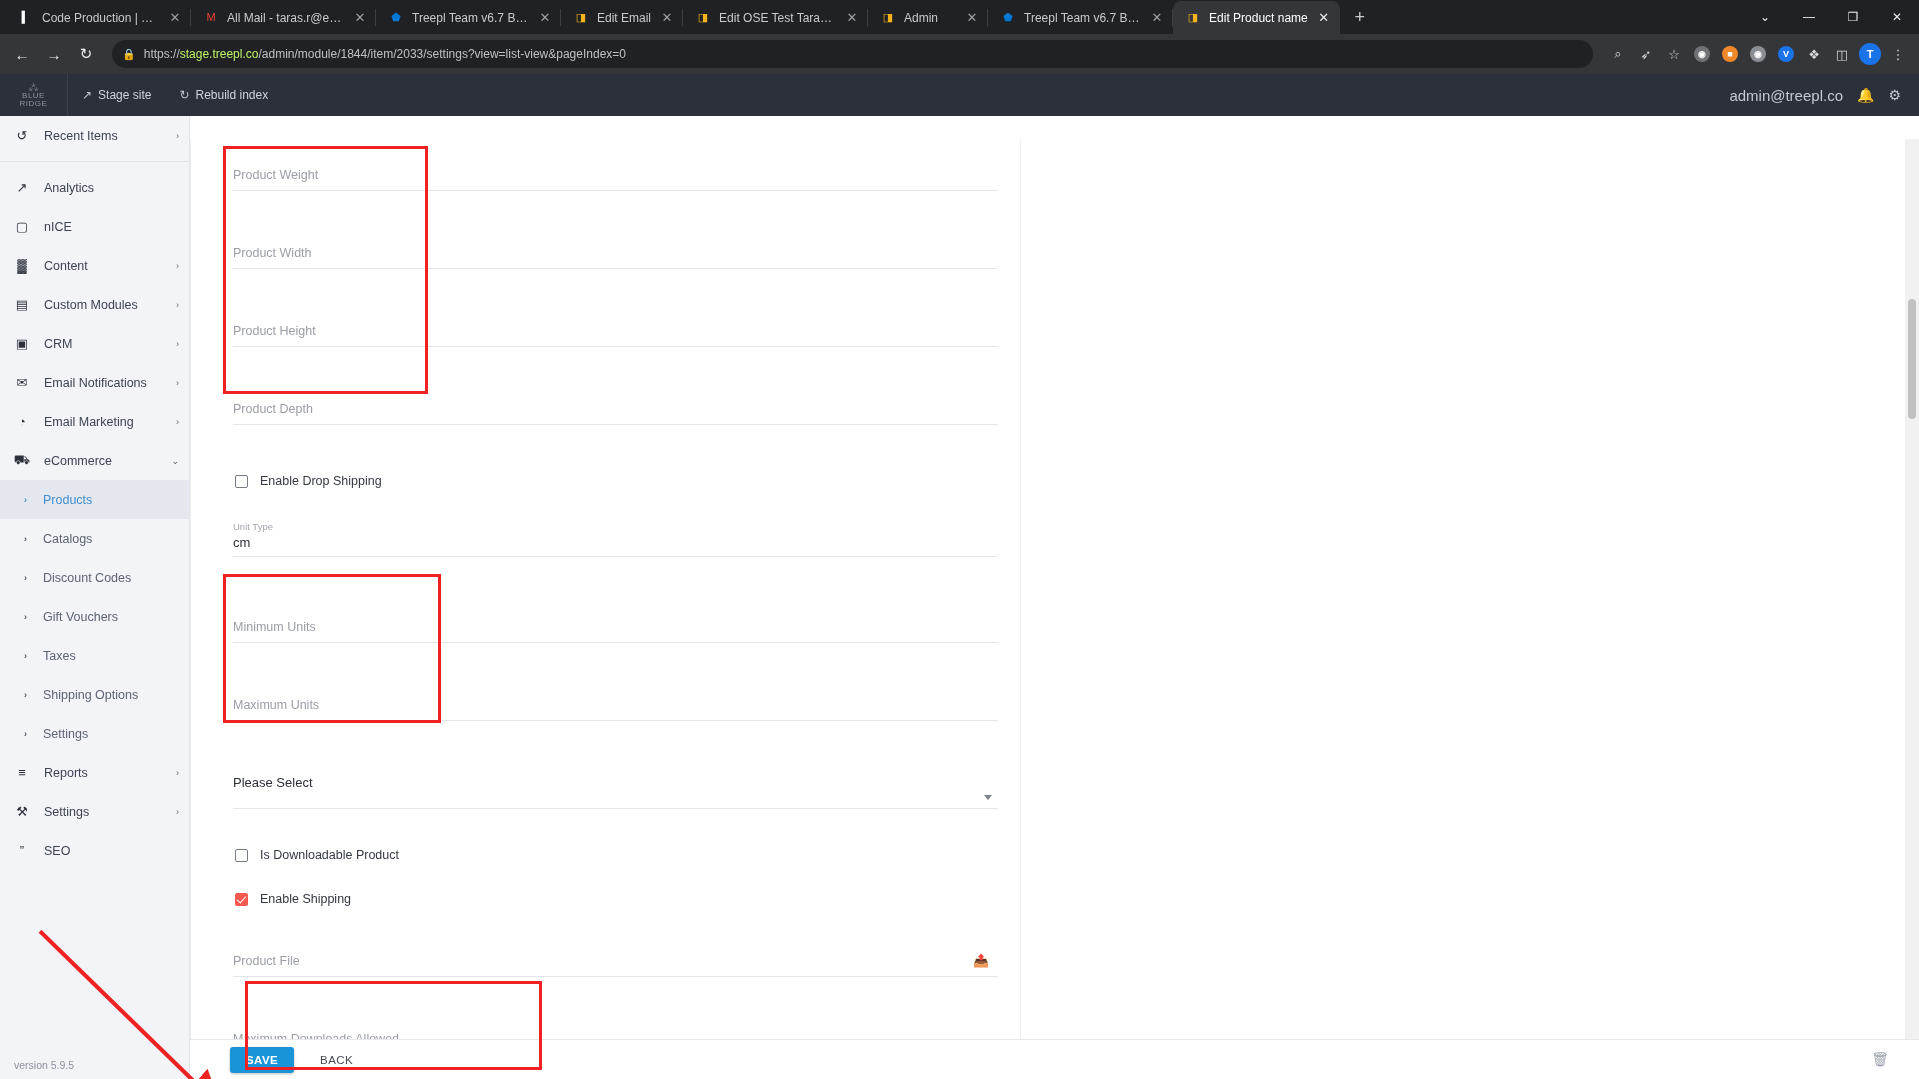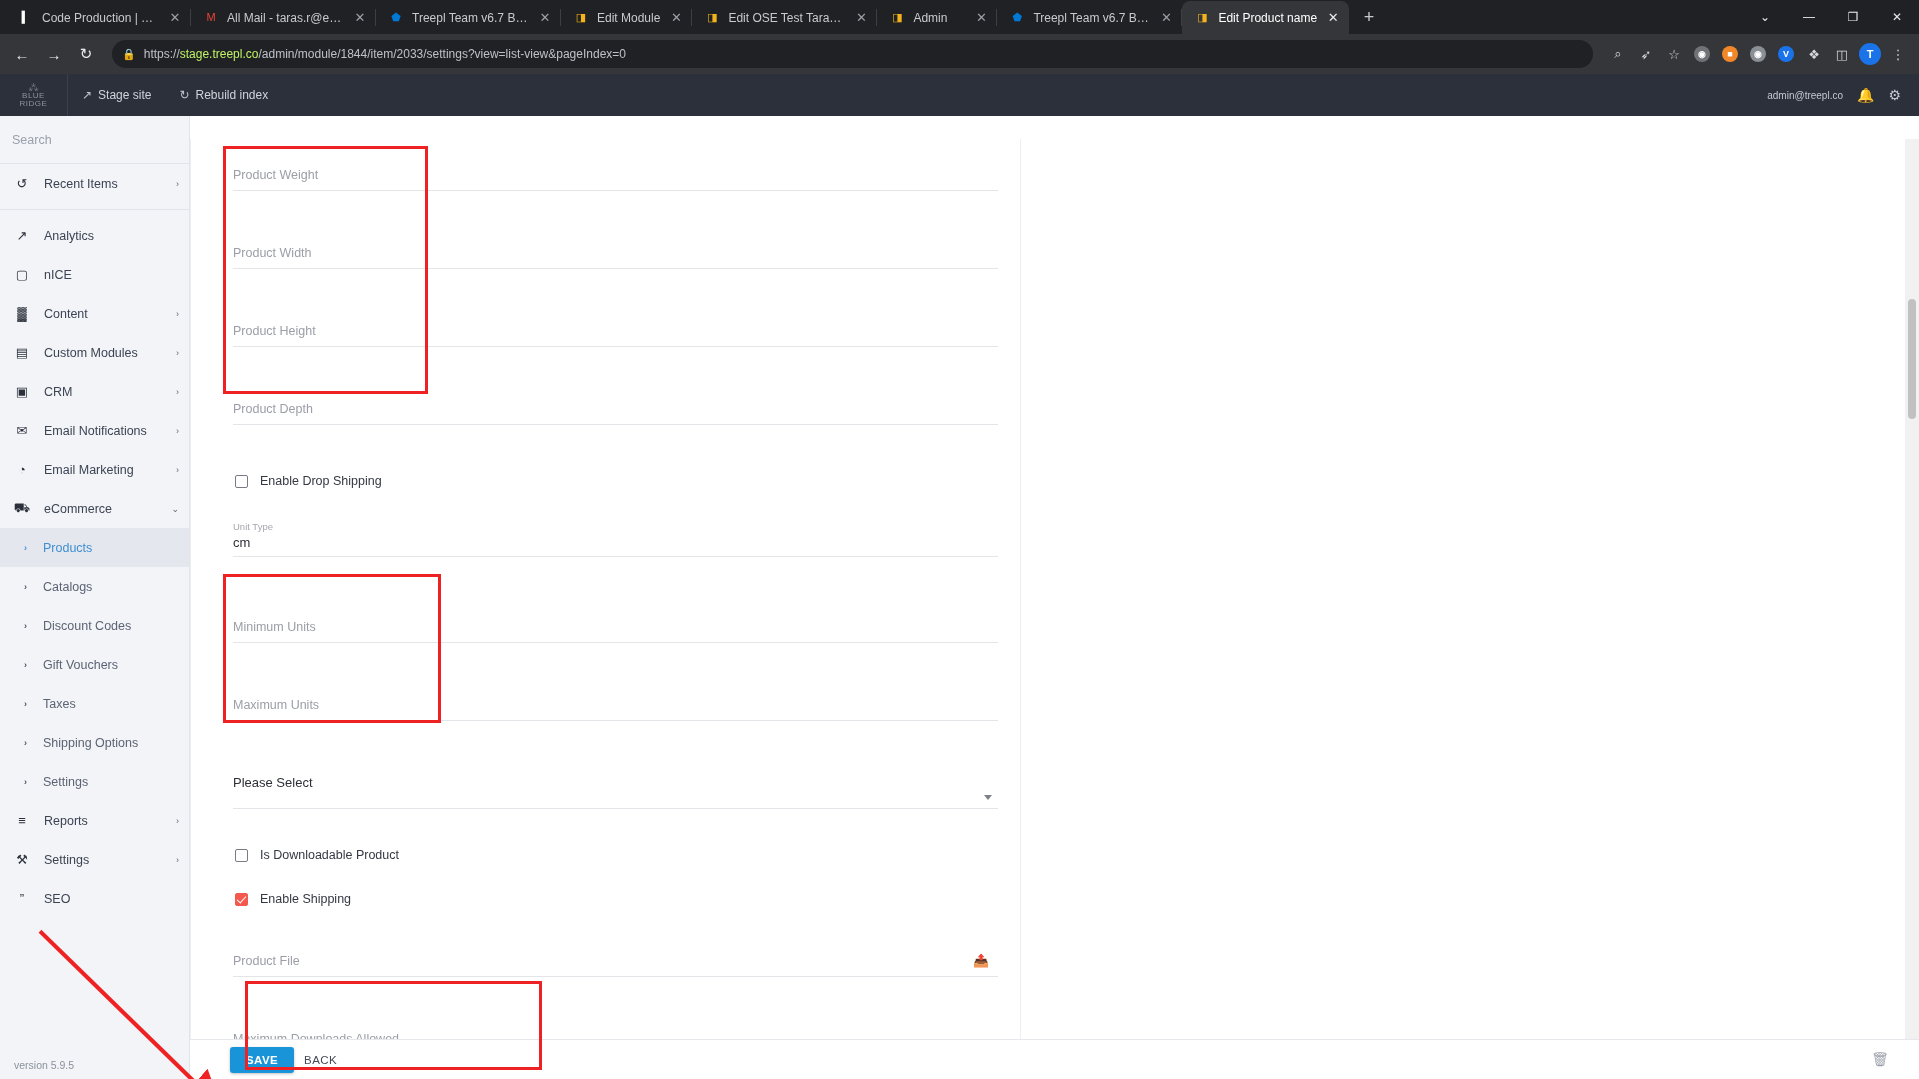--- a/index.html
+++ b/index.html
@@ -143,21 +143,21 @@
   .logo-star { font-size:9px; opacity:.7; }
   .logo-txt { font-size:8px; font-weight:normal; letter-spacing:.5px; text-align:center; }
   .hdr-action {
     display:flex; align-items:center; gap:6px;
     padding: 0 14px; height:42px;
     font-size: 12px; color:#cfd3da;
   }
   .hdr-action .ic { font-size:12px; opacity:.9; }
   .hdr-spacer { flex:1 1 auto; }
   .hdr-right { display:flex; align-items:center; gap:14px; padding-right:18px; }
-  .hdr-email { font-size:10px; color:#c3c8d1;margin-left:48px; }
+  .hdr-email { font-size:15px; color:#c3c8d1;margin-left:48px; }
   .hdr-ic { font-size:14px; color:#c3c8d1; }
 
   .body-row { flex:1 1 auto; display:flex; min-height:0; }
 
   
   .sidebar {
     width: 190px; flex: 0 0 190px;
     background: #f2f4f8;
     border-right: 1px solid #e1e4ea;
     display:flex; flex-direction:column;
@@ -277,20 +277,21 @@
     transform: rotate(42deg);
   }
   .checkrow .cl { font-size:12.5px; color:#343842; }
 
   
   .form-footer {
     height: 40px; flex:0 0 40px;
     border-top:1px solid #e6e8ec;
     display:flex; align-items:center;
     padding-left: 40px;
+    gap: 16px;
     background:#fff;
     position:relative;
   }
   .btn-save {
     background:#1a94d8; color:#fff;
     font-size:11.5px; font-weight:bold;
     letter-spacing:.4px;
     padding: 7px 16px;
     border-radius:3px;
     box-shadow: 0 1px 3px rgba(0,0,0,.25);
@@ -337,21 +338,21 @@
           <span class="tab-title">All Mail - taras.r@ez-bc.co</span>
           <span class="tab-close">✕</span>
         </div>
         <div class="tab">
           <span class="favicon" style="color:#0078d4">⬟</span>
           <span class="tab-title">Treepl Team v6.7 Backlog -</span>
           <span class="tab-close">✕</span>
         </div>
         <div class="tab">
           <span class="favicon" style="color:#f5b31b">◨</span>
-          <span class="tab-title">Edit Module</span>
+          <span class="tab-title">Edit Email</span>
           <span class="tab-close">✕</span>
         </div>
         <div class="tab">
           <span class="favicon" style="color:#f5b31b">◨</span>
           <span class="tab-title">Edit OSE Test Taras1q</span>
           <span class="tab-close">✕</span>
         </div>
         <div class="tab">
           <span class="favicon" style="color:#f5b31b">◨</span>
           <span class="tab-title">Admin</span>
@@ -430,21 +431,20 @@
       <div class="hdr-right">
         <span class="hdr-email">admin@treepl.co</span>
         <span class="hdr-ic">🔔</span>
         <span class="hdr-ic">⚙</span>
       </div>
     </div>
 
     <div class="body-row">
 
       <div class="sidebar">
-        <div class="side-search">Search</div>
         <div class="side-scroll">
           <div id="side-top-host">
               <div class="side-item">
                 <span class="si-ic">↺</span>
                 <span class="si-lbl">Recent Items</span>
                 <span class="si-arw">›</span>
               </div>
             </div>
           <div class="side-divider"></div>
           <div id="side-main-host">

